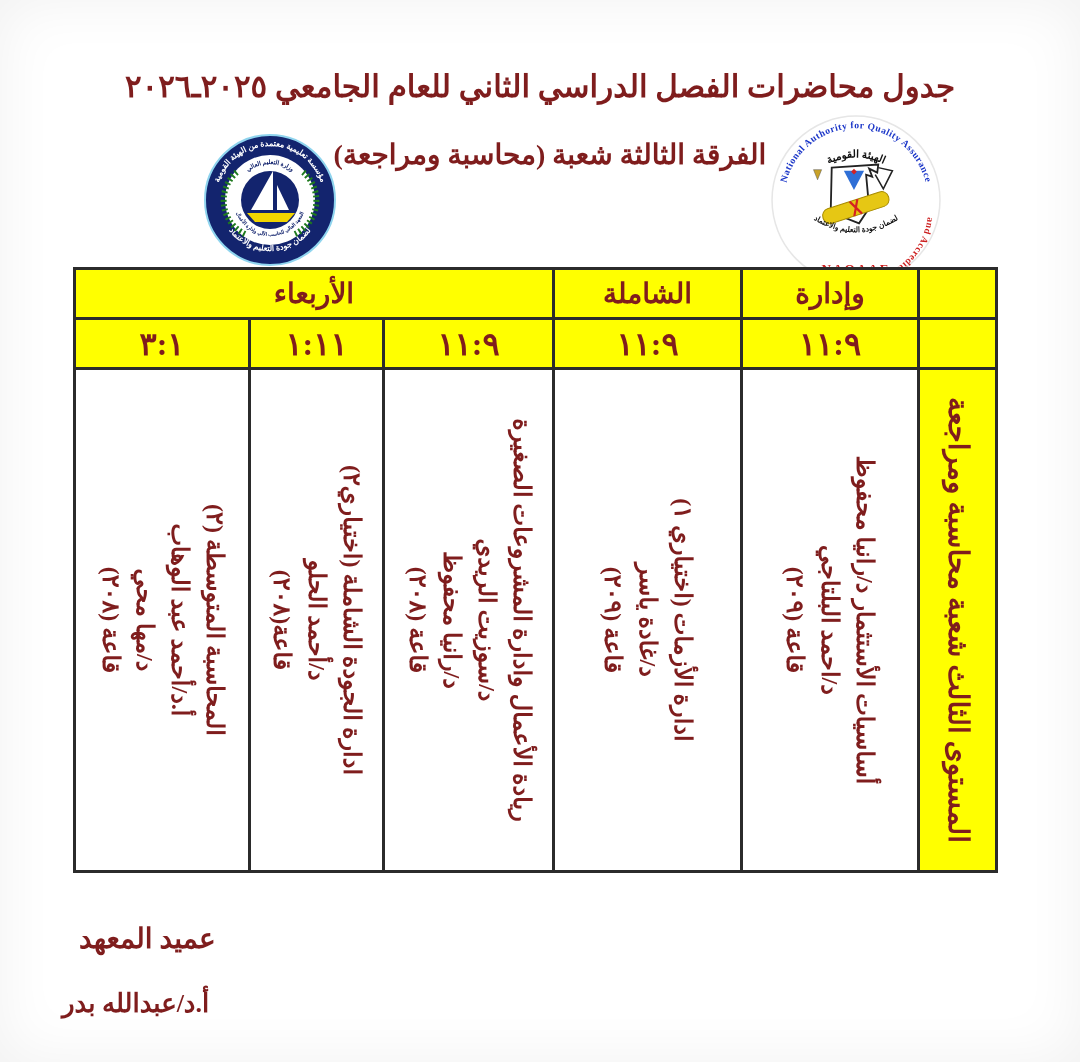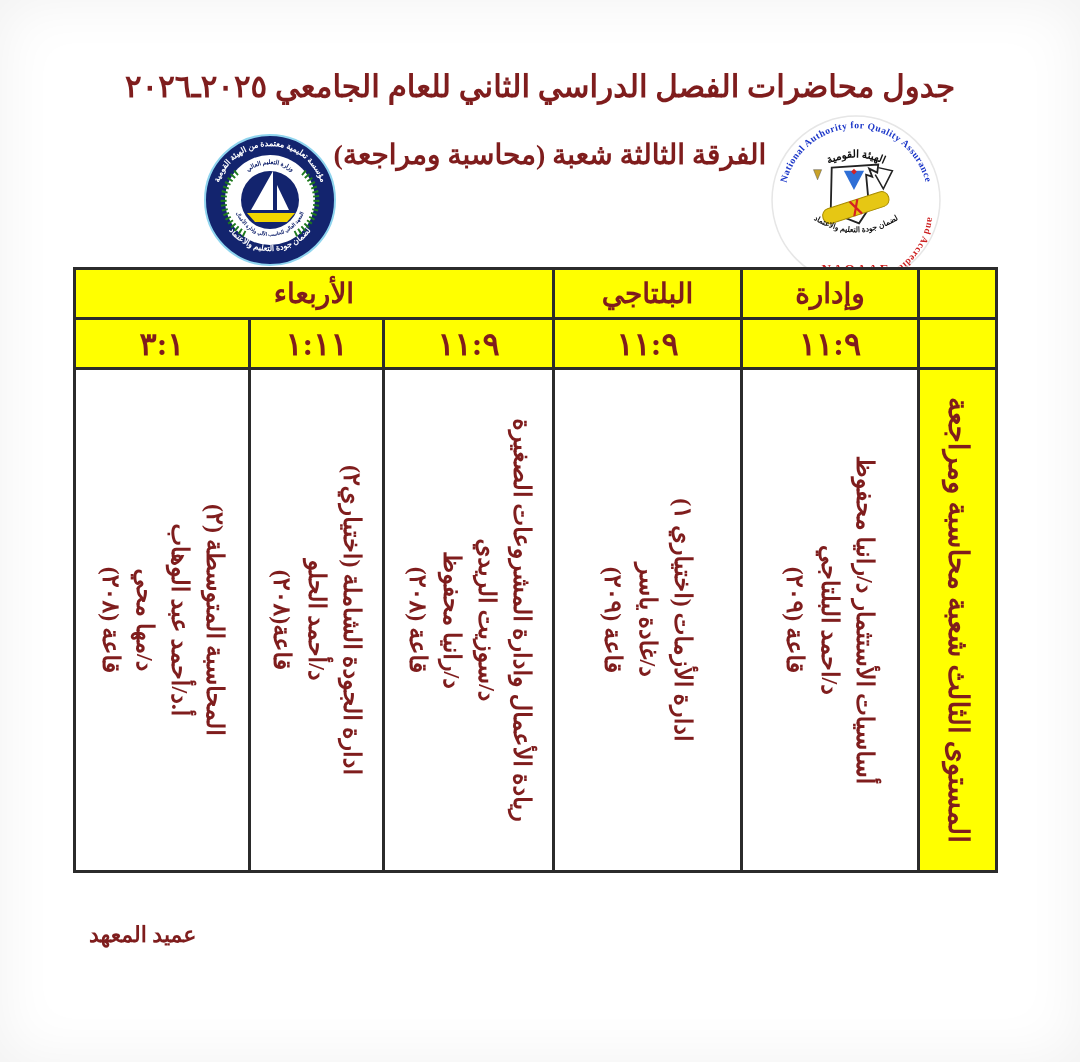--- a/index.html
+++ b/index.html
@@ -28,21 +28,21 @@
   .day  { font-size:28px; font-weight:bold; text-align:center; vertical-align:middle;margin-top:16px; }
   .time { font-size:32px; font-weight:bold; text-align:center; vertical-align:middle; }
   .rot {
     position:absolute; left:50%; top:50%; width:480px;
     transform:translate(-50%,-50%) rotate(90deg);
     text-align:center; direction:rtl; font-weight:bold;
     font-size:24px; line-height:1.45; white-space:normal;
   }
   .rot.band { font-size:28px; }
   .dean-title {
-    position:absolute; left:89px; top:922px; font-size:22px; font-weight:bold; direction:rtl;
+    position:absolute; left:79px; top:922px; font-size:28px; font-weight:bold; direction:rtl;
   }
   .dean-name {
     position:absolute; left:62px; top:988px; font-size:26px; font-weight:bold; direction:rtl;
   }
 </style>
 </head>
 <body>
 
 <div class="page">
 
@@ -116,21 +116,21 @@
         <col style="width:177px">
         <col style="width:188px">
       <col style="width:170px">
         <col style="width:134px">
         <col style="width:175px">
     </colgroup>
     <tbody>
         <tr style="height:50px">
       <td class="yellow"></td>
       <td class="yellow day">وإدارة</td>
-      <td class="yellow day">البلتاجي</td>
+      <td class="yellow day">الشاملة</td>
       <td class="yellow day" colspan="3">الأربعاء</td>
     </tr>
     <tr style="height:50px">
       <td class="yellow"></td>
       <td class="yellow time">١١:٩</td>
       <td class="yellow time">١١:٩</td>
       <td class="yellow time">١١:٩</td>
       <td class="yellow time">١:١١</td>
       <td class="yellow time">٣:١</td>
     </tr>
@@ -173,14 +173,15 @@
           <div>أ.د/أحمد عبد الوهاب</div>
           <div>د/مها محي</div>
           <div>قاعة (٢٠٨)</div>
         </div>
       </td>
     </tr>
   </tbody>
     </table>
 
   <div class="dean-title">عميد المعهد</div>
+  <div class="dean-name">أ.د/عبدالله بدر</div>
 
 </div>
 
 </body></html>

